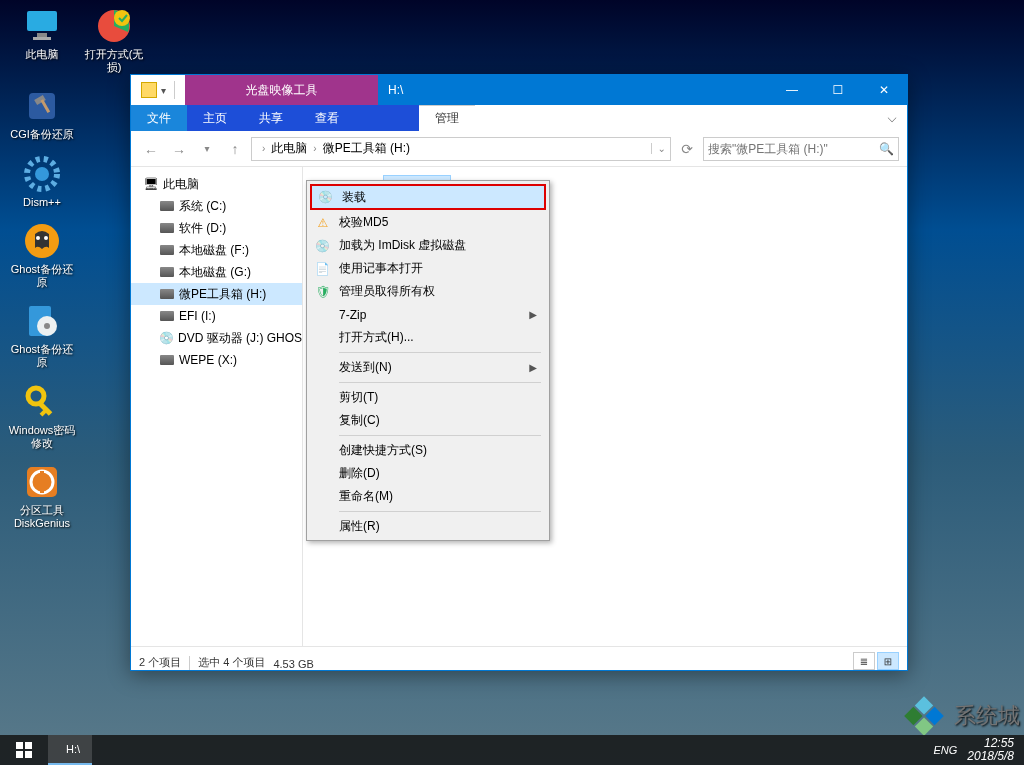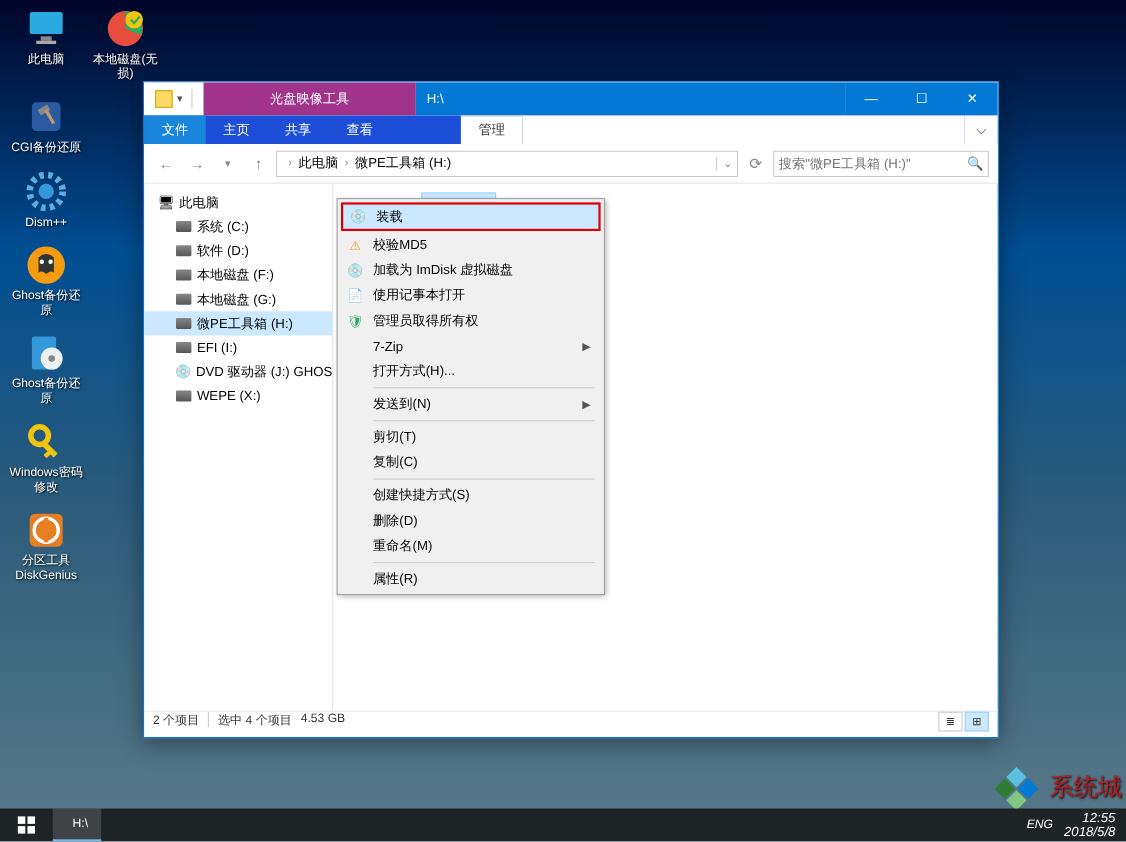--- a/index.html
+++ b/index.html
@@ -47,33 +47,33 @@
 .file-ic { width: 48px; height: 48px; margin-bottom: 4px; display: flex; align-items: center; justify-content: center; }
 .file-lbl { font-size: 11px; text-align: center; line-height: 1.2; word-break: break-all; }
 
 .ctx-menu { position: absolute; left: 306px; top: 180px; width: 244px; background: #f0f0f0; border: 1px solid #a0a0a0; box-shadow: 2px 2px 5px rgba(0,0,0,0.3); font-size: 12px; padding: 2px; }
 .ctx-item { height: 23px; display: flex; align-items: center; padding: 0 20px 0 30px; cursor: pointer; position: relative; }
 .ctx-item.hl { background: #cce8ff; border: 2px solid #d00; margin: 1px; height: 26px; }
 .ctx-sep { height: 1px; background: #d0d0d0; margin: 3px 6px 3px 30px; }
 .ctx-arrow { position: absolute; right: 10px; font-size: 10px; color: #555; }
 .ctx-ic { position: absolute; left: 6px; width: 16px; height: 16px; display: flex; align-items: center; justify-content: center; }
 
-.statusbar { height: 24px; border-top: 1px solid #e5e5e5; display: flex; align-items: flex-start; font-size: 11px; padding: 0 8px; color: #333; }
+.statusbar { height: 24px; border-top: 1px solid #e5e5e5; display: flex; align-items: flex-end; font-size: 11px; padding: 0 8px; color: #333; }
 .statusbar .sep { width: 1px; height: 14px; background: #ccc; margin: 0 8px; }
 .status-views { margin-left: auto; display: flex; gap: 2px; }
 .status-view { width: 22px; height: 18px; border: 1px solid #ccc; cursor: pointer; display: flex; align-items: center; justify-content: center; font-size: 10px; }
 .status-view.active { background: #cce8ff; border-color: #99d1ff; }
 
 .taskbar { position: absolute; bottom: 0; left: 0; right: 0; height: 30px; background: rgba(20,20,20,0.85); display: flex; align-items: stretch; color: #fff; font-size: 11px; }
 .start-btn { width: 48px; display: flex; align-items: center; justify-content: center; cursor: pointer; }
 .task-item { display: flex; align-items: center; padding: 0 12px; background: rgba(255,255,255,0.15); border-bottom: 2px solid #76b9ed; gap: 6px; cursor: pointer; }
 .tray { margin-left: auto; display: flex; align-items: center; gap: 10px; padding: 0 10px; font-style: italic; }
 .clock { text-align: right; line-height: 1.1; font-size: 12px; }
 
-.watermark { position: absolute; right: 4px; bottom: 34px; color: #b91c1c; font-size: 22px; display: flex; align-items: flex-end; gap: 16px; text-shadow: 1px 1px 2px #000; }
+.watermark { position: absolute; right: 4px; bottom: 34px; color: #737373; font-size: 22px; display: flex; align-items: center; gap: 16px; text-shadow: 1px 1px 2px #000; }
 .wm-diamond { width: 28px; height: 28px; transform: rotate(45deg); display: grid; grid-template: 1fr 1fr / 1fr 1fr; gap: 2px; }
 .wm-diamond span:nth-child(1){background:#5bc0de;} .wm-diamond span:nth-child(2){background:#0078d4;} .wm-diamond span:nth-child(3){background:#2e7d32;} .wm-diamond span:nth-child(4){background:#81c784;}
 
 svg { display: block; }
 </style>
 </head>
 <body>
 
 <div class="desktop-icons">
   <div class="desktop-icon">
@@ -88,21 +88,21 @@
   </div>
   <div class="desktop-icon">
     <div class="ic">
         <svg width="38" height="38">
           <circle cx="19" cy="19" r="16" fill="#e84c3d"></circle>
           <path d="M19 3 A16 16 0 0 1 33 25 L19 19 Z" fill="#27ae60"></path>
           <circle cx="27" cy="11" r="8" fill="#f1c40f"></circle>
           <path d="M24 11 l3 3 5-6" stroke="#27ae60" stroke-width="2" fill="none"></path>
         </svg>
       </div>
-    <div class="lbl">本地磁盘(无损)</div>
+    <div class="lbl">打开方式(无损)</div>
   </div>
   <div class="desktop-icon">
     <div class="ic">
         <svg width="38" height="38">
           <rect x="6" y="6" width="26" height="26" fill="#2c5aa0" rx="4"></rect>
           <rect x="12" y="10" width="10" height="6" fill="#888" transform="rotate(-30 17 13)"></rect>
           <rect x="17" y="14" width="3" height="14" fill="#c49a6c" transform="rotate(-30 17 13)"></rect>
         </svg>
       </div>
     <div class="lbl">CGI备份还原</div>

